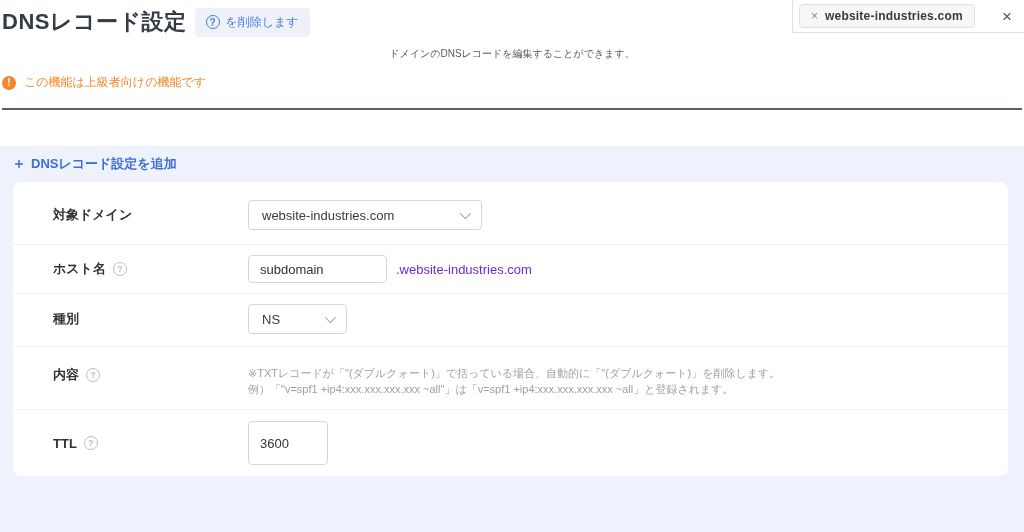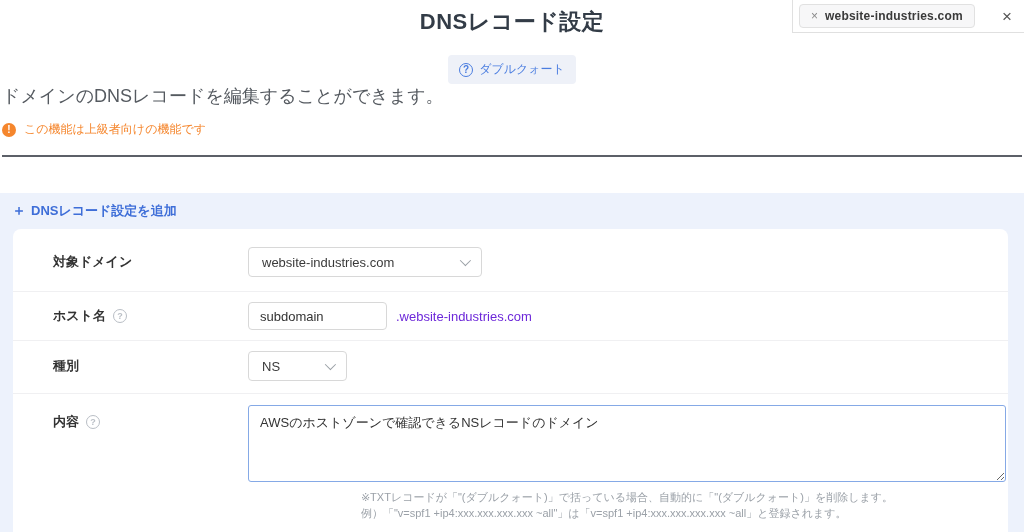--- a/index.html
+++ b/index.html
@@ -19,33 +19,33 @@
     display:inline-flex; align-items:center; gap:7px;
     background:#f7f7f8; border:1px solid #e1e1e1; border-radius:4px;
     padding:4px 11px; cursor:pointer;
   }
   .chip .chip-x { color:#8a8a8a; font-size:12px; line-height:1; }
   .chip .chip-label { font-size:12px; font-weight:bold; color:#3a3a3a; letter-spacing:.2px; }
   .popover-close { margin-left:auto; color:#555; font-size:17px; line-height:1; cursor:pointer; padding:0 2px; }
 
   
   .header { padding:7px 2px 0 2px; }
-  .title-row { display:flex; align-items:center; gap:18px;flex-direction:column; }
+  .title-row { display:flex; align-items:center; gap:8px; }
   .page-title { font-size:22px; font-weight:bold; color:#333c47; letter-spacing:.5px; }
   .help-btn {
     display:inline-flex; align-items:center; gap:6px;
     background:#eef1f8; color:#4a7de0; border:none; border-radius:4px;
     padding:6px 11px; font-size:12px; cursor:pointer; font-family:inherit;
   }
   .help-q {
     width:14px; height:14px; border-radius:50%; border:1px solid #4a7de0;
     display:inline-flex; align-items:center; justify-content:center;
     font-size:10px; font-weight:bold; flex:0 0 auto;
   }
-  .description { font-size:18px; color:#555a60; }
+  .description { margin-top:10px; font-size:10px; color:#555a60;text-align:center; }
   .warning-row { margin-top:13px; display:flex; align-items:center; gap:8px; }
   .warn-icon {
     width:14px; height:14px; border-radius:50%; background:#f5862d; color:#fff;
     display:inline-flex; align-items:center; justify-content:center;
     font-size:10px; font-weight:bold; flex:0 0 auto;
   }
   .warning-link { color:#f5862d; font-size:12px; cursor:pointer; }
   .top-divider { margin-top:17px; border-bottom:2px solid #5c6068; }
 
   
@@ -108,21 +108,21 @@
     <span class="chip-label">website-industries.com</span>
   </div>
   <span class="popover-close">×</span>
 </div>
 
 <div class="header">
   <div class="title-row">
     <span class="page-title">DNSレコード設定</span>
     <button class="help-btn">
       <span class="help-q">?</span>
-      <span>ダブルクォート</span>
+      <span>を削除します</span>
     </button>
   </div>
   <div class="description">ドメインのDNSレコードを編集することができます。</div>
   <div class="warning-row">
     <span class="warn-icon">!</span>
     <a class="warning-link">この機能は上級者向けの機能です</a>
   </div>
   <div class="top-divider"></div>
 </div>
 
@@ -168,21 +168,20 @@
         </div>
       </div>
     </div>
 
     <div class="row row-content">
       <div class="row-label">
         <span>内容</span>
         <span class="q-icon">?</span>
       </div>
       <div class="row-field content-col">
-        <textarea class="content-textarea" style="">AWSのホストゾーンで確認できるNSレコードのドメイン</textarea>
         <div class="notes">
           <div>※TXTレコードが「"(ダブルクォート)」で括っている場合、自動的に「"(ダブルクォート)」を削除します。</div>
           <div>例）「"v=spf1 +ip4:xxx.xxx.xxx.xxx ~all"」は「v=spf1 +ip4:xxx.xxx.xxx.xxx ~all」と登録されます。</div>
         </div>
       </div>
     </div>
 
     <div class="row row-ttl">
       <div class="row-label">
         <span>TTL</span>

